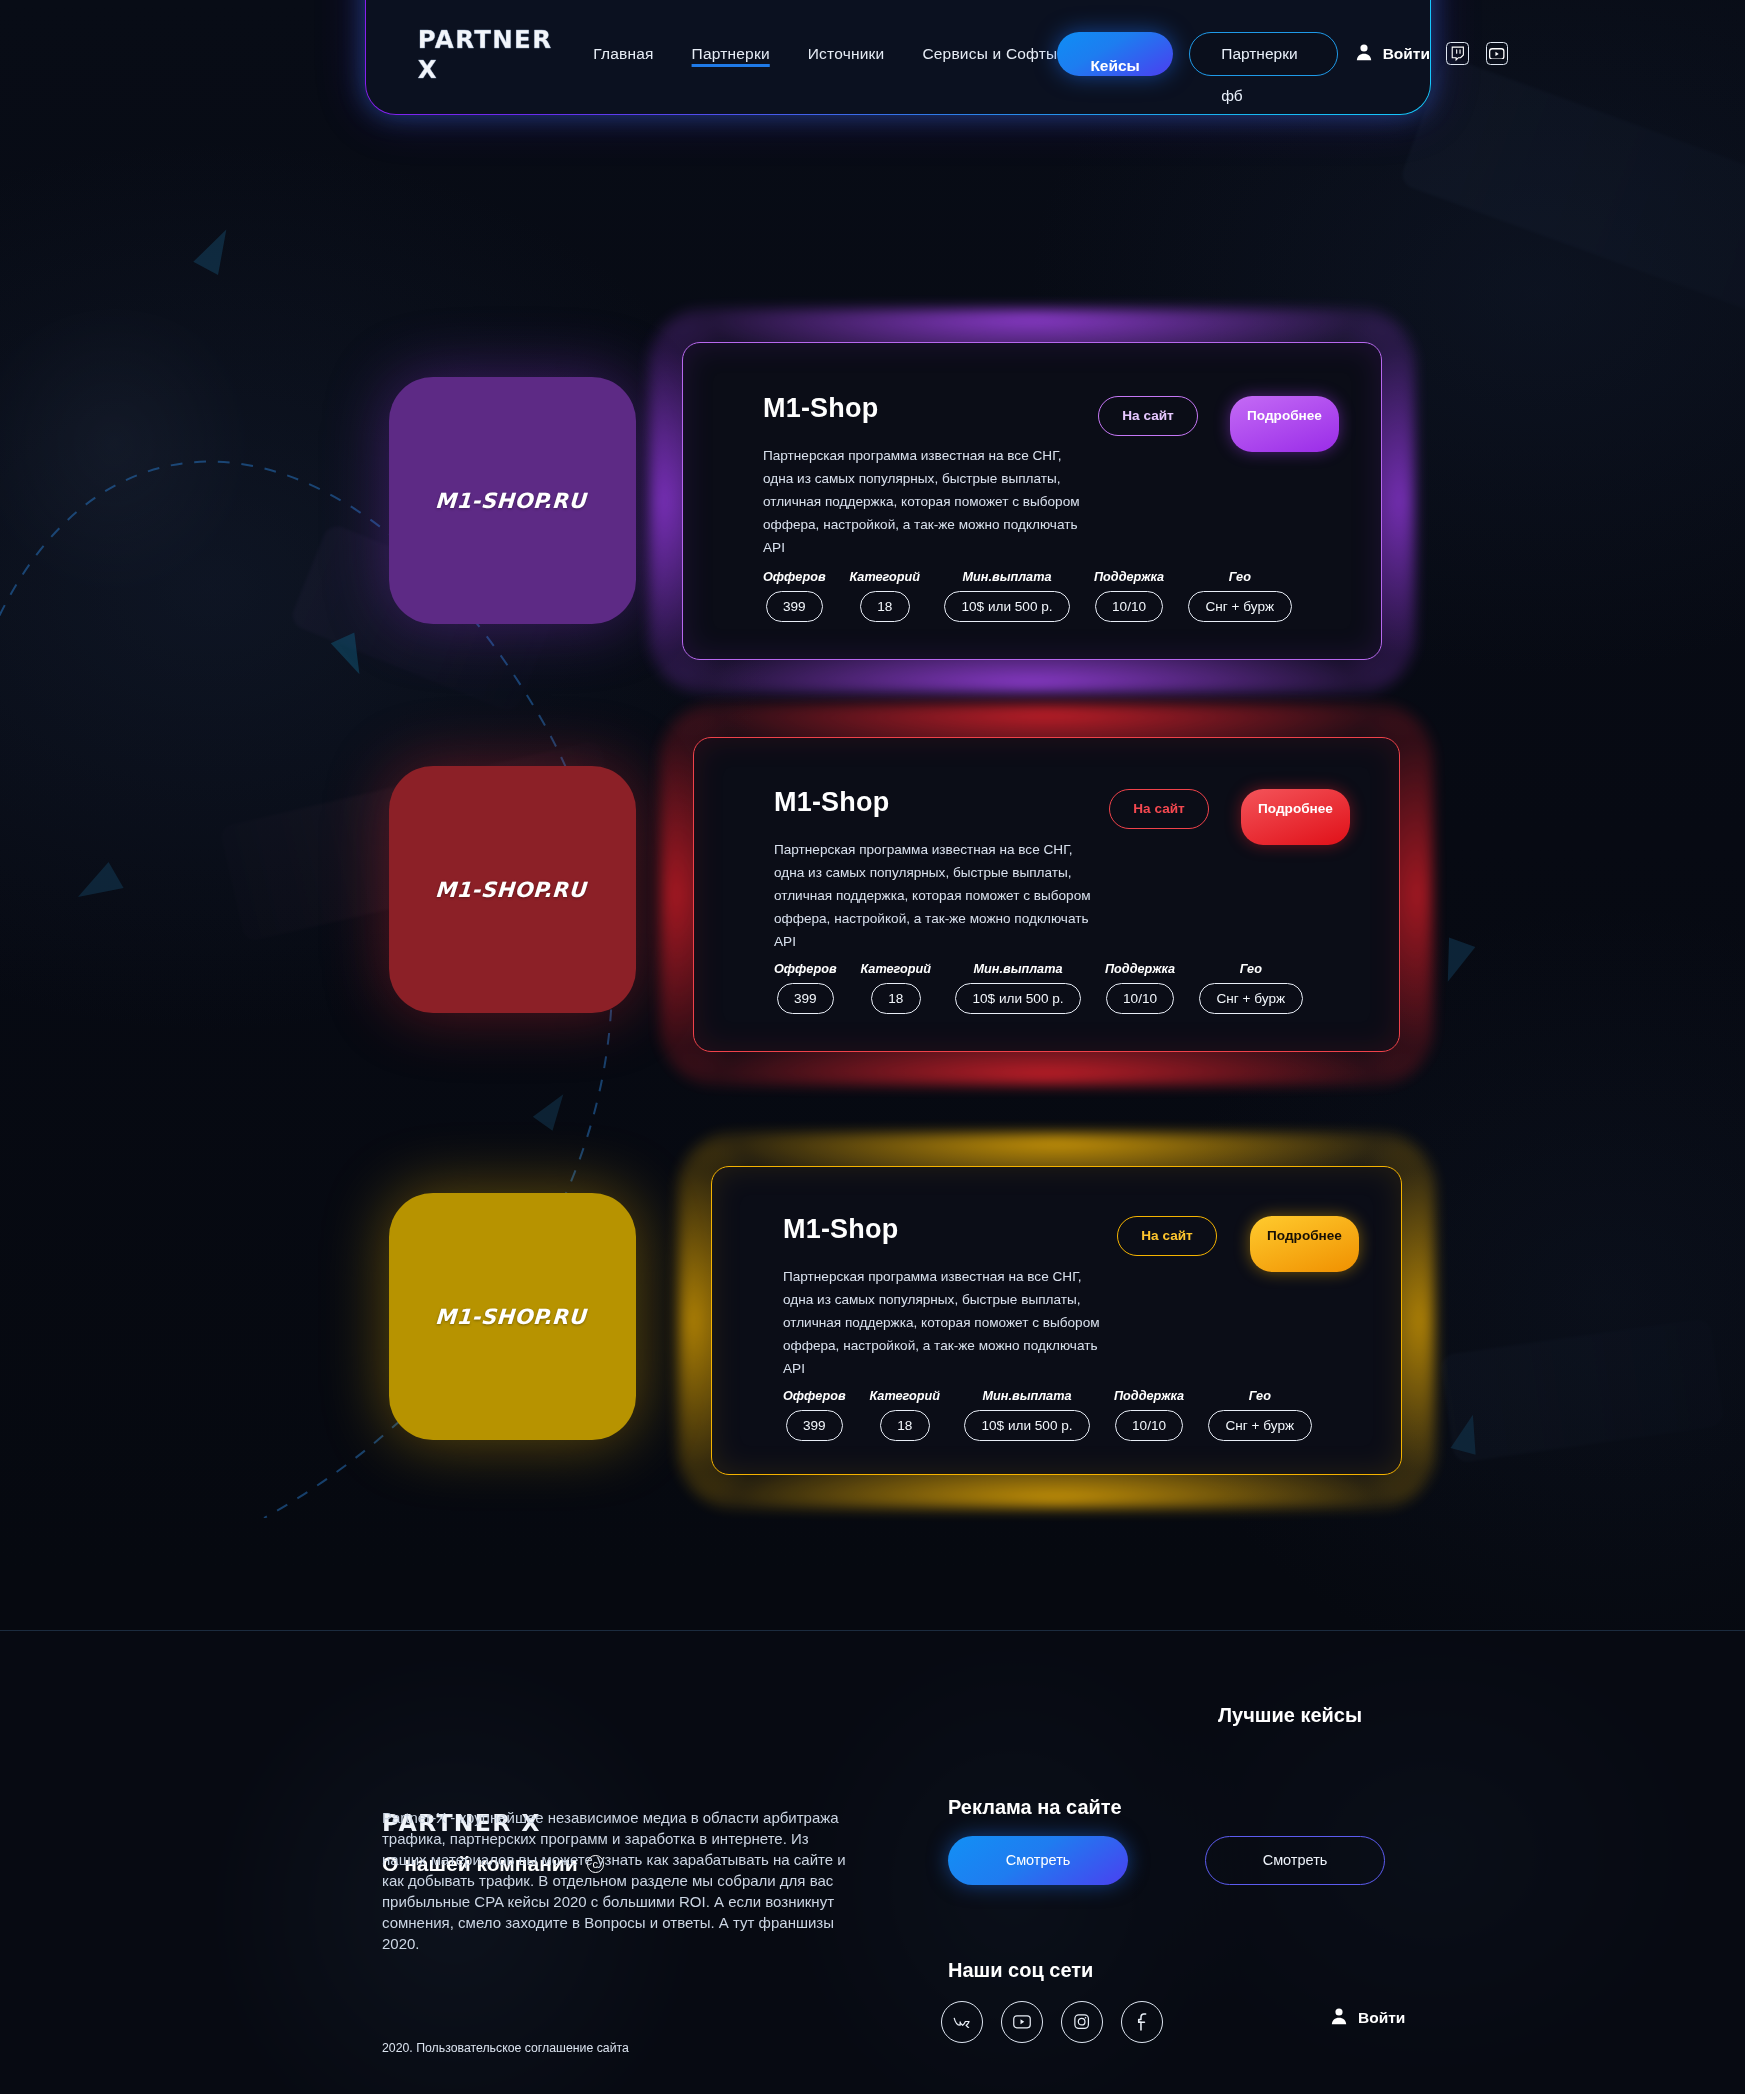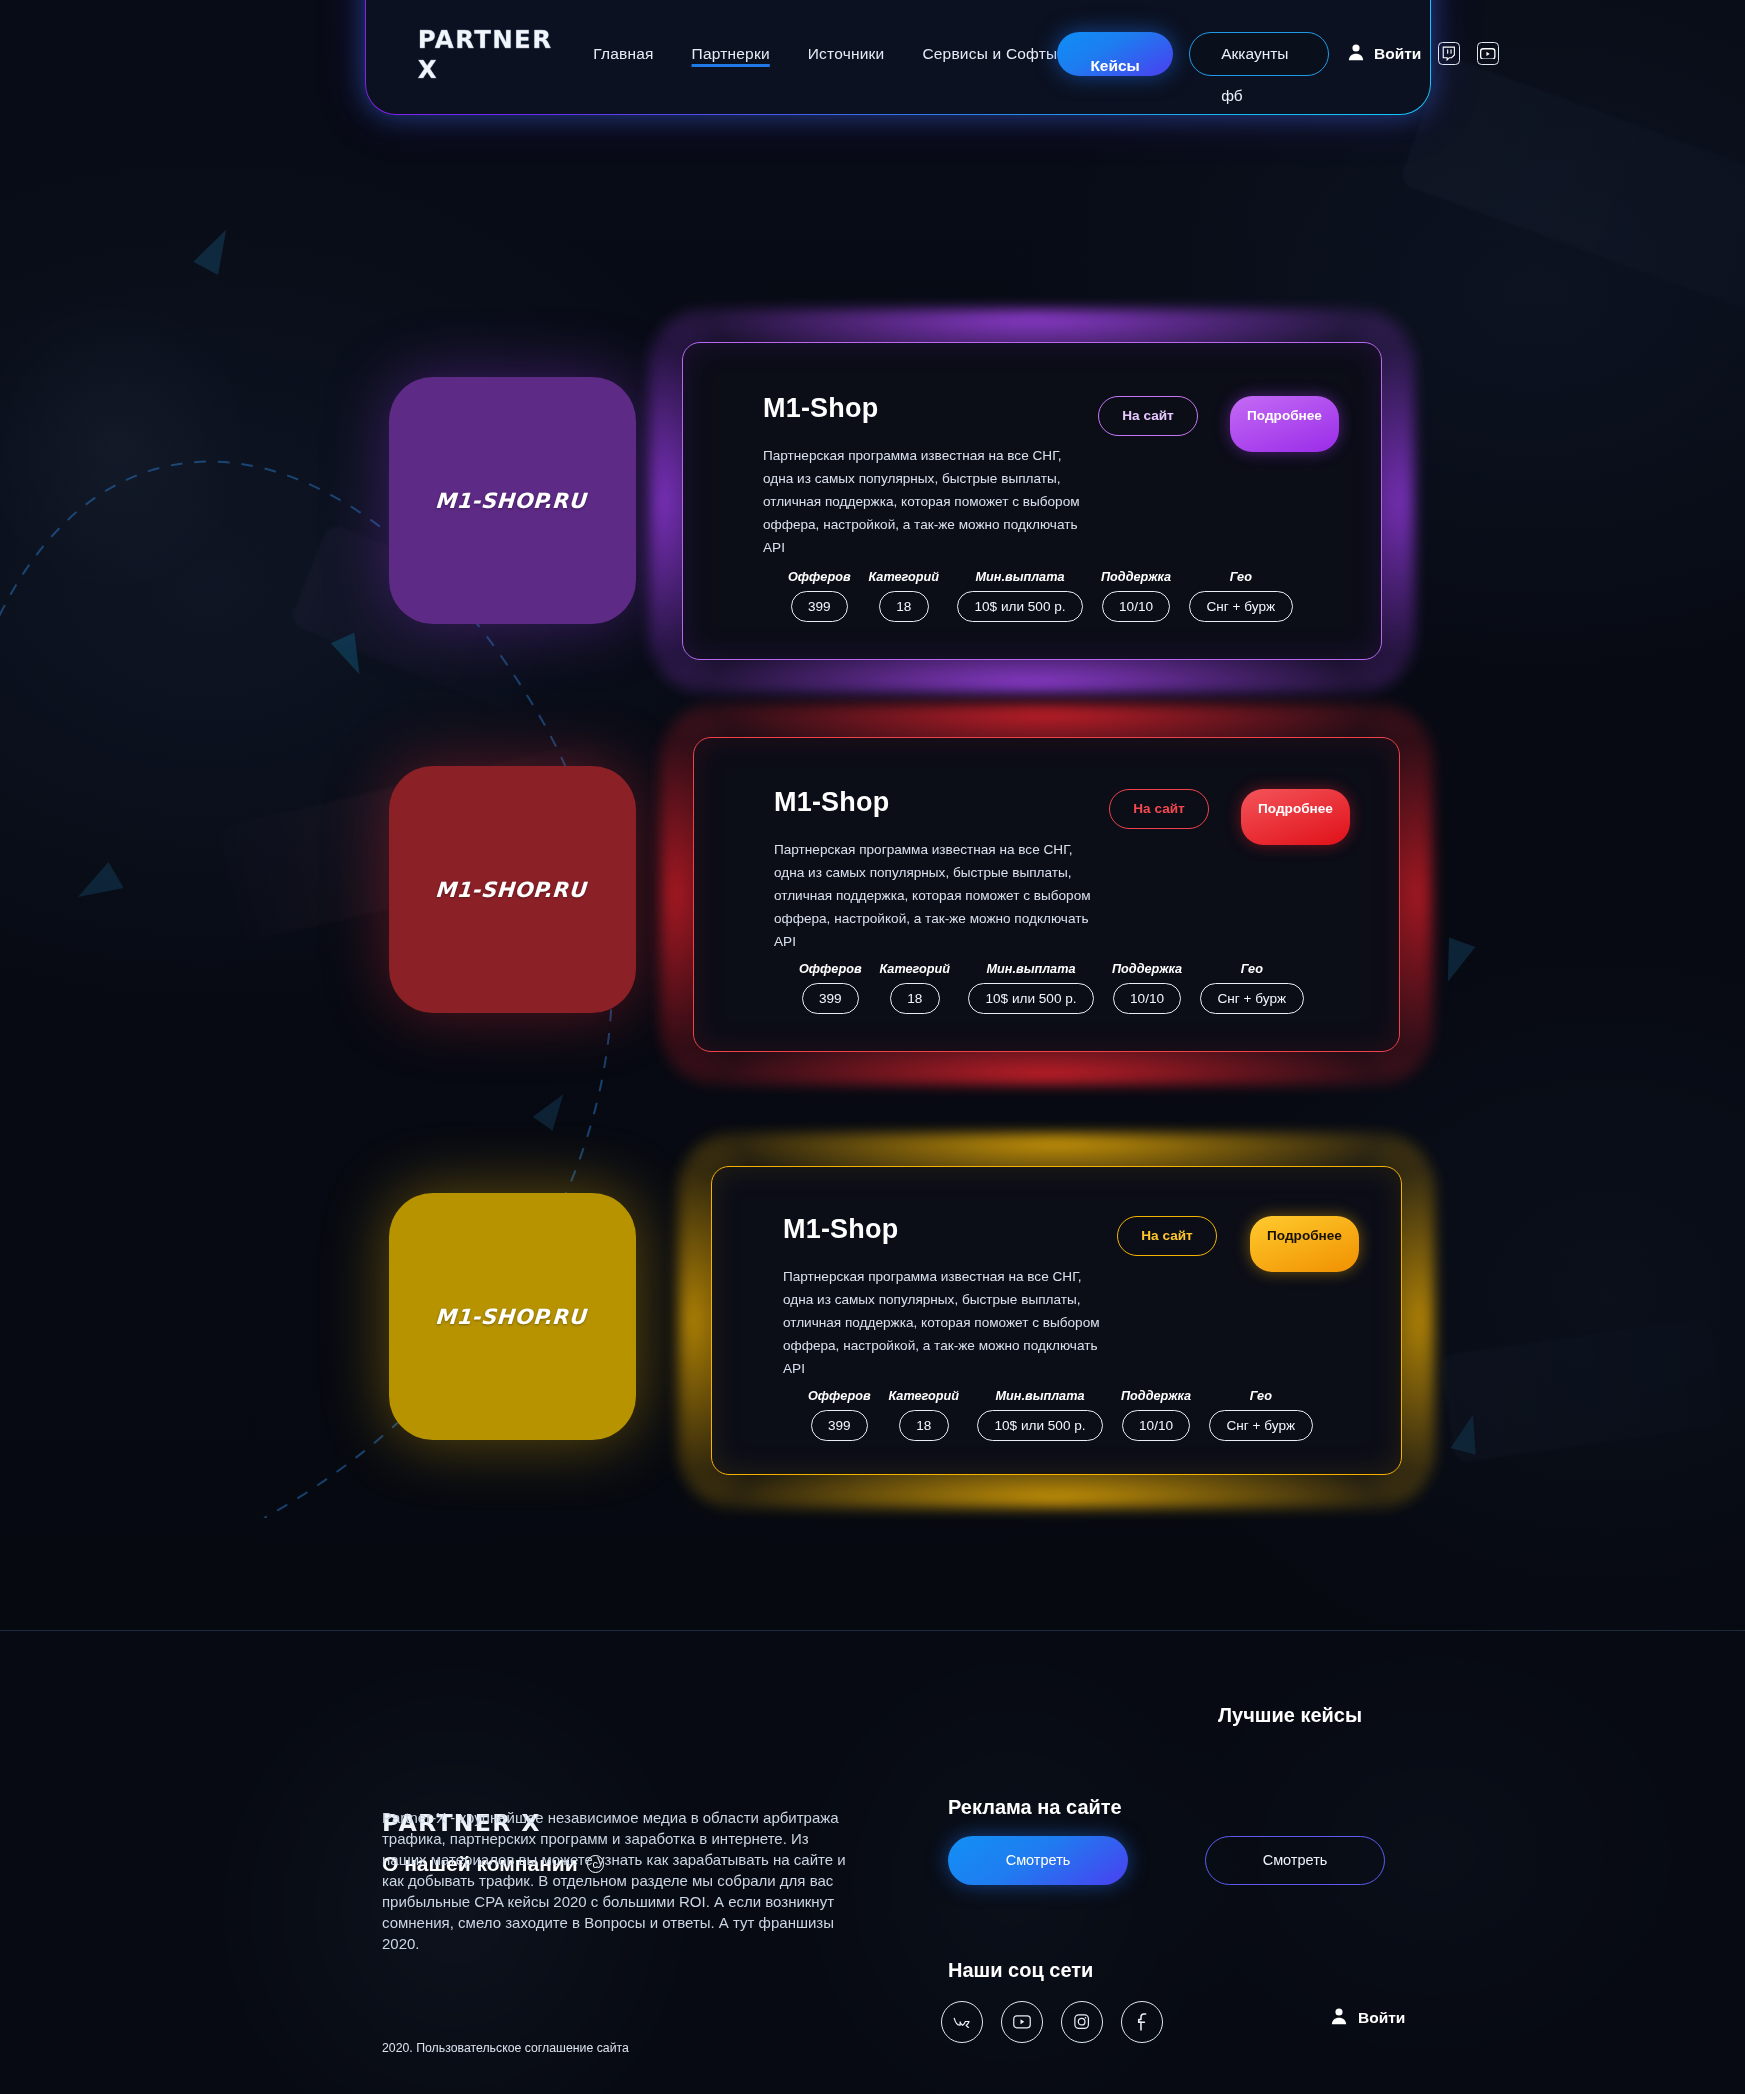--- a/index.html
+++ b/index.html
@@ -107,21 +107,21 @@
     position:absolute;font-size:13.6px;line-height:23px;color:#d9e1ee;width:318px;
   }
   .btn-site{
     position:absolute;height:40px;line-height:38px;width:100px;text-align:center;
     border-radius:22px;font-size:13.6px;font-weight:bold;background:transparent;cursor:pointer;
   }
   .btn-more{
     position:absolute;height:56px;line-height:40px;width:109px;text-align:center;
     border-radius:22px;font-size:13.6px;font-weight:bold;color:#fff;cursor:pointer;
   }
-  .stats{position:absolute;display:flex;gap:18px;margin-left:25px;}
+  .stats{position:absolute;display:flex;gap:24px;}
   .stat{display:flex;flex-direction:column;align-items:center;}
   .stat-label{
     font-size:12.7px;font-weight:bold;font-style:italic;color:#fff;margin-bottom:7.3px;
     white-space:nowrap;
   }
   .stat-pill{
     border:1.2px solid #e9eef7;border-radius:18px;height:31px;line-height:29px;
     padding:0 16.4px;font-size:13.6px;color:#f2f6fb;white-space:nowrap;text-align:center;
   }
 
@@ -211,21 +211,21 @@
 
   <nav class="nav">
     <a href="#">Главная</a>
     <a href="#" class="active">Партнерки</a>
     <a href="#">Источники</a>
     <a href="#">Сервисы и Софты</a>
   </nav>
 
   <div class="hdr-right">
     <div class="btn-cases">Кейсы</div>
-    <div class="btn-accounts">Аккаунты фб</div>
+    <div class="btn-accounts">Партнерки фб</div>
     <div class="login">
       <span class="ico">
         <svg width="20" height="20" viewBox="0 0 24 24" fill="#fff">
             <circle cx="12" cy="7.2" r="4.3"></circle>
             <path d="M3.4 22c0-4.9 3.9-8 8.6-8s8.6 3.1 8.6 8z"></path>
           </svg>
       </span>
       <span>Войти</span>
     </div>
     <div class="sq-ico">

